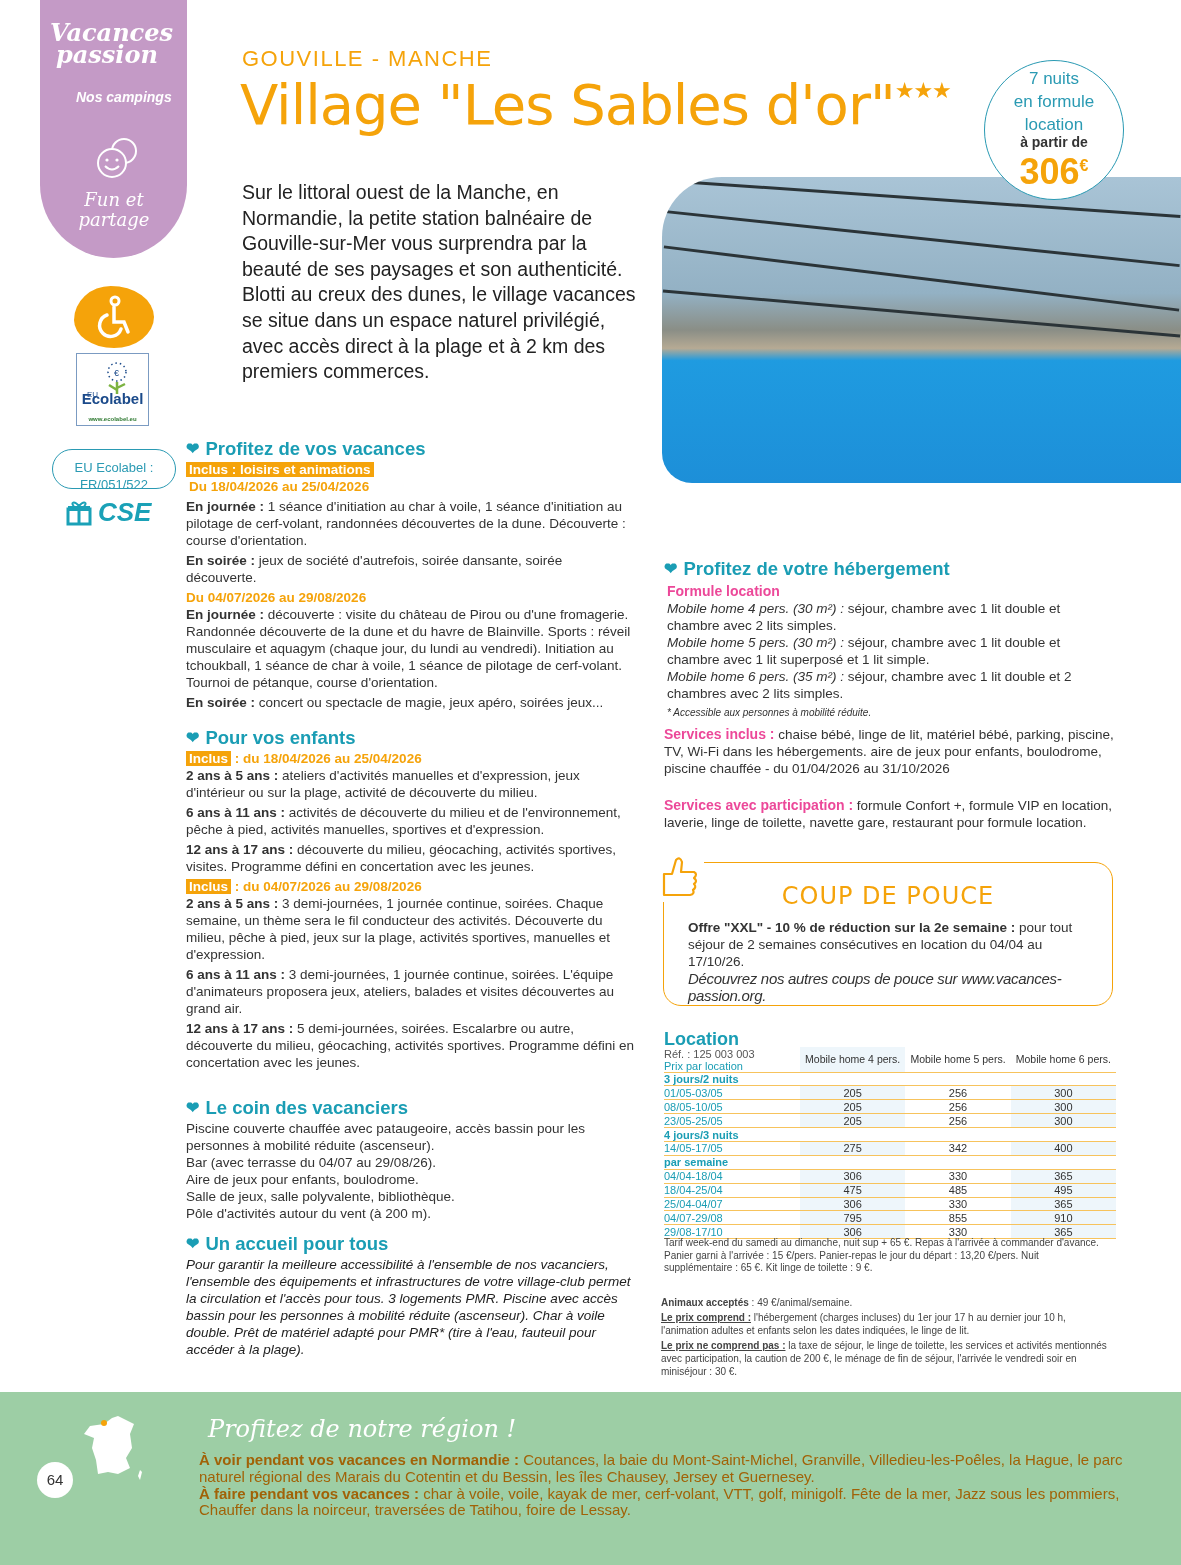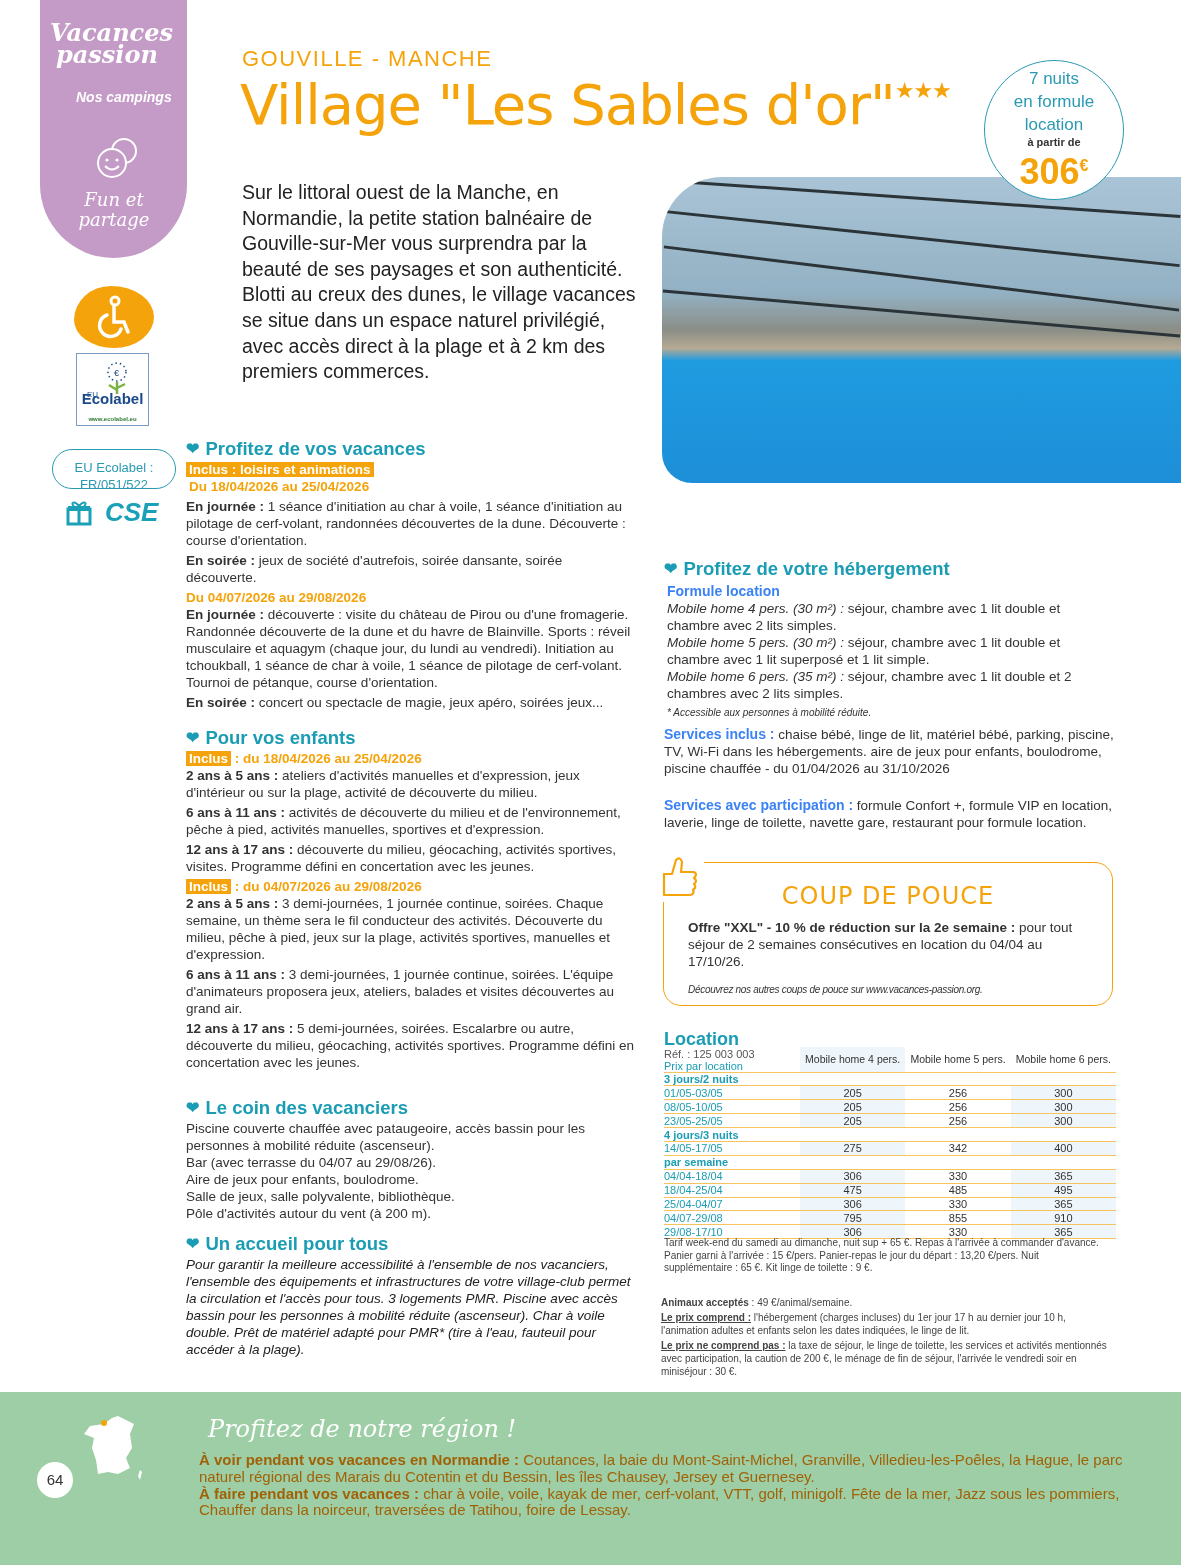--- a/index.html
+++ b/index.html
@@ -10,49 +10,49 @@
   .ribbon { left: 40px; top: 0; width: 147px; height: 258px; background: #c49ac6; border-radius: 0 0 74px 74px; }
   .brand1 { left: 50px; top: 22px; color: #fff; font-family: "DejaVu Serif", serif; font-style: italic; font-weight: bold; font-size: 24px; line-height: 22px; }
   .brand2 { left: 76px; top: 89px; color: #fff; font-style: italic; font-weight: bold; font-size: 14px; }
   .smiley { left: 94px; top: 136px; width: 46px; height: 46px; }
   .fun { left: 66px; top: 190px; width: 96px; text-align: center; color: #fff; font-family: "DejaVu Serif", serif; font-style: italic; font-size: 18px; line-height: 20px; }
 
   .access { left: 74px; top: 286px; width: 80px; height: 62px; background: #f5a30a; border-radius: 46% 54% 50% 50% / 55% 50% 50% 45%; }
   .ecolabel { left: 76px; top: 353px; width: 73px; height: 73px; border: 1px solid #7b9bc2; background: #fff; }
   .ecolabel .t { position: absolute; left: 0; right: 0; text-align: center; color: #1b4a8a; }
   .eco-pill { left: 52px; top: 449px; width: 124px; height: 40px; border: 1px solid #2a9ab3; border-radius: 20px; text-align: center; color: #2a9ab3; font-size: 13px; line-height: 17px; padding-top: 9px; }
-  .cse { left: 66px; top: 497px; color: #1aa1b7; font-size: 26px; font-weight: bold; font-style: italic; display: flex; align-items: center; gap: 13px; }
+  .cse { left: 66px; top: 497px; color: #1aa1b7; font-size: 26px; font-weight: bold; font-style: italic; display: flex; align-items: center; gap: 6px; }
 
   
   .loc { left: 242px; top: 46px; color: #f5a30a; font-size: 22px; letter-spacing: 1.5px; }
   .title { left: 240px; top: 72px; color: #f5a30a; font-family: "DejaVu Sans", sans-serif; font-size: 56px; letter-spacing: -1px; font-weight: normal; }
   .stars { color: #f5a30a; font-size: 22px; vertical-align: top; position: relative; top: 6px; }
 
   .price { left: 984px; top: 60px; width: 140px; height: 140px; border-radius: 50%; border: 1.5px solid #2a9ab3; background: #fff; text-align: center; color: #2a9ab3; z-index: 3; padding-top: 6px; }
   .price .a { font-size: 17px; line-height: 23px; }
-  .price .b { font-size: 11px; color: #333; line-height: 12px; }
+  .price .b { font-size: 14px; color: #333; line-height: 12px; }
   .price .c { font-size: 36px; font-weight: bold; color: #f5a30a; line-height: 36px; }
   .price .c sup { font-size: 16px; }
 
   .intro { left: 242px; top: 180px; width: 400px; font-size: 19.5px; line-height: 25.6px; color: #222; }
 
   .photo { left: 662px; top: 177px; width: 519px; height: 306px; border-radius: 60px 0 0 30px; overflow: hidden; background: linear-gradient(180deg, #a9c4d6 0%, #93b1c4 38%, #8a8e86 50%, #b6aa94 56%, #1f9be0 60%, #1d8fd8 100%); }
   .photo .roofline { position: absolute; left: 0; right: 0; height: 3px; background: #2b3438; }
 
   
   .col { font-size: 13.5px; line-height: 17px; color: #333; }
   .h2 { color: #1a9db4; font-weight: bold; font-size: 18.5px; display: flex; align-items: center; gap: 6px; }
   .heart { color: #1a9db4; font-size: 16px; }
   .badge { background: #f5a30a; color: #fff; padding: 0 3px; font-weight: bold; }
   .date { color: #f5a30a; font-weight: bold; }
   .b { font-weight: bold; color: #333; }
   .p { margin-bottom: 3px; }
 
   
-  .sub { color: #3b82f6; font-weight: bold; font-size: 14px; }
+  .sub { color: #ec4899; font-weight: bold; font-size: 14px; }
   .it { font-style: italic; }
 
   .coup { left: 663px; top: 862px; width: 450px; height: 144px; border: 1.5px solid #f5a30a; border-radius: 18px; }
   .thumb { left: 654px; top: 852px; width: 50px; height: 50px; background: #fff; }
   .coup-title { left: 663px; width: 450px; top: 882px; text-align: center; color: #f5a30a; font-size: 24px; letter-spacing: 1px; font-family: "DejaVu Sans", sans-serif; }
   .coup-body { left: 688px; top: 919px; width: 408px; font-size: 13.5px; line-height: 17px; color: #333; }
 
   
   .tbl-title { left: 664px; top: 1029px; color: #1a9db4; font-weight: bold; font-size: 18px; }
   .tbl-ref { left: 664px; top: 1049px; font-size: 11px; line-height: 11px; color: #555; }
@@ -219,21 +219,21 @@
 
 <div class="abs coup"></div>
 <div class="abs thumb">
   <svg viewBox="0 0 50 50" width="50" height="50">
     <path d="M10 22 L18 22 L22 8 Q26 4 28 10 L27 20 L40 20 Q44 22 40 26 Q44 29 40 32 Q43 35 39 38 Q41 42 36 43 L18 43 L10 43 Z" fill="#fff" stroke="#f5a30a" stroke-width="2.2" stroke-linejoin="round"></path>
   </svg>
 </div>
 <div class="abs coup-title">COUP DE POUCE</div>
 <div class="abs coup-body">
   <div><span class="b">Offre "XXL" - 10 % de réduction sur la 2e semaine :</span><span> pour tout séjour de 2 semaines consécutives en location du 04/04 au 17/10/26.</span></div>
-  <div class="it" style="margin-top:11px;font-size:10px;letter-spacing:-0.3px">Découvrez nos autres coups de pouce sur www.vacances-passion.org.</div>
+  <div class="it" style="margin-top:0;font-size:15px;letter-spacing:-0.3px">Découvrez nos autres coups de pouce sur www.vacances-passion.org.</div>
 </div>
 
 <div class="abs tbl-title">Location</div>
 <div class="abs tbl-ref">Réf. : 125 003 003</div>
 <div class="abs tbl-ppl">Prix par location</div>
 
 <table class="price-tbl">
   <tbody>
       <tr class="hdr">
     <th></th>

